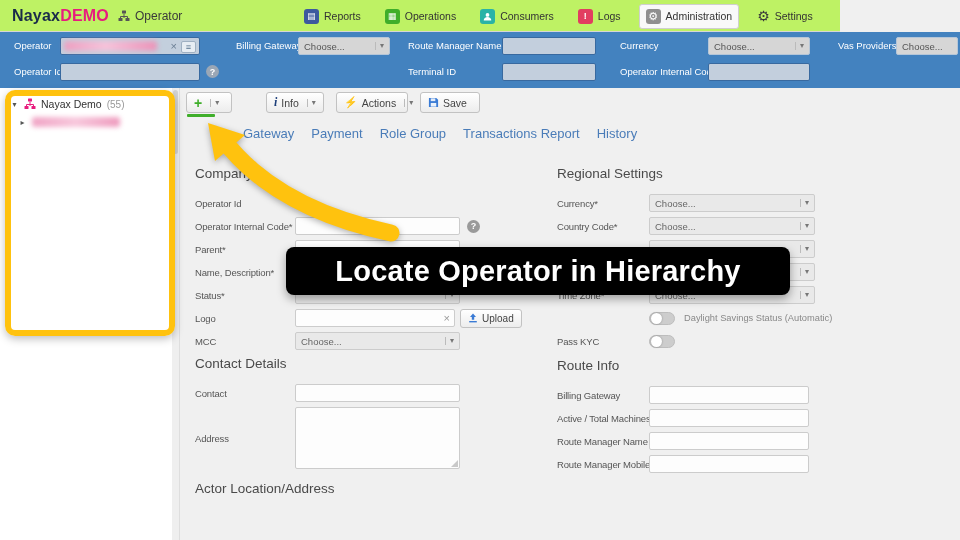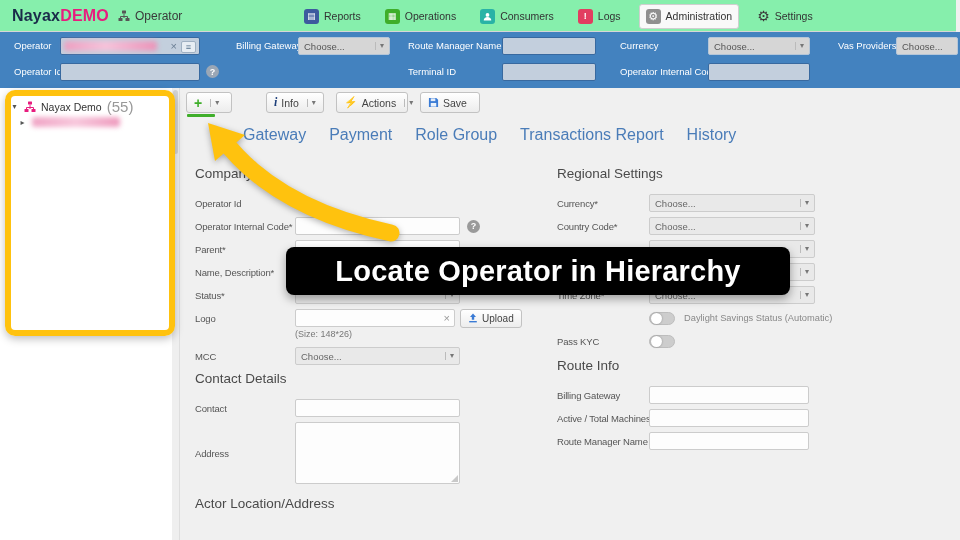--- a/index.html
+++ b/index.html
@@ -1,21 +1,21 @@
 <!DOCTYPE html>
 <html><head>
 <meta charset="utf-8">
 <style>
   *{margin:0;padding:0;box-sizing:border-box}
   html,body{background:#fff}
   body{font-family:"Liberation Sans",sans-serif}
   .screen{position:relative;width:960px;height:540px;overflow:hidden;background:#f0f0f0;color:#444}
 
   
-  .topbar{position:absolute;top:0;left:0;width:956px;height:32px;background:#86efac;border-bottom:1px solid #d6d6d6}
+  .topbar{position:absolute;top:0;left:0;width:840px;height:32px;background:#bef264;border-bottom:1px solid #d6d6d6}
   .logo{position:absolute;left:12px;top:7px;font-size:16px;font-weight:bold;letter-spacing:.2px}
   .brand{color:#1a2b49}.brand-suffix{color:#e81c7e}
   .module{position:absolute;left:118px;top:9px;display:flex;align-items:center;gap:5px;font-size:12px;color:#3a3a3a}
   .nav{position:absolute;left:298px;top:3px;height:26px;display:flex;align-items:center;gap:12px}
   .nav-item{display:flex;align-items:center;gap:5px;font-size:10.5px;color:#333;padding:4px 6px;border-radius:3px;cursor:pointer;white-space:nowrap}
   .nav-item.active{background:#f9f9f9;border:1px solid #cfcfcf}
   .nicon{width:15px;height:15px;border-radius:3px;display:inline-flex;align-items:center;justify-content:center;color:#fff;font-size:9px;line-height:1;flex:none}
   .ni-reports{background:#3d5a9e}.ni-operations{background:#3fae2a}.ni-consumers{background:#29b3a6}
   .ni-logs{background:#e23d60;font-weight:bold}.ni-admin{background:#8f8f8f;font-size:11px}
   .gear-plain{font-size:14px;color:#3a3a3a;line-height:1}
@@ -30,30 +30,30 @@
   .fin-x{position:absolute;right:22px;top:2px;font-size:11px;color:#6b7f94;cursor:pointer}
   .fin-list{position:absolute;right:3px;top:2.5px;width:15px;height:12px;background:#e7edf3;border:1px solid #9fb0c2;border-radius:2px;font-size:9px;color:#55708c;display:flex;align-items:center;justify-content:center;cursor:pointer}
   .help{width:13px;height:13px;border-radius:50%;background:#9aa7b6;color:#fff;font-size:9px;font-weight:bold;display:inline-flex;align-items:center;justify-content:center;flex:none}
 
   
   .sidebar{position:absolute;top:88px;left:0;width:180px;height:452px;background:#fff;border-right:1px solid #dedede}
   .scrollstrip{position:absolute;top:0;right:0;width:7px;height:452px;background:#efefef}
   .scrollthumb{position:absolute;top:2px;right:1px;width:5px;height:64px;background:#d4d4d4;border-radius:3px}
   .tree-row{position:absolute;display:flex;align-items:center;gap:5px;font-size:10.5px;color:#333;cursor:pointer}
   .tree-caret{font-size:8px;color:#555;width:9px;text-align:center}
-  .tree-count{color:#999;font-size:15px}
+  .tree-count{color:#999;font-size:10px}
   .tree-redact{width:88px;height:10px;border-radius:3px;background:linear-gradient(90deg,#f0a3c4,#f8c7dc 50%,#ee9abd);filter:blur(2.5px)}
 
   
   .tbtn{position:absolute;top:92px;height:21px;background:linear-gradient(#ffffff,#ececec);border:1px solid #c2c2c2;border-radius:3px;display:flex;align-items:center;gap:4px;padding:0 7px;font-size:10.5px;color:#444;cursor:pointer;white-space:nowrap}
   .plus{color:#3fae2a;font-weight:bold;font-size:14px;line-height:1}
   .info-i{color:#1d3f7a;font-weight:bold;font-style:italic;font-size:12px;font-family:"Liberation Serif",serif}
   .bolt{color:#f0a818;font-size:11px}
   .green-underline{position:absolute;left:187px;top:114px;width:28px;height:3px;background:#3fae2a;border-radius:1px}
-  .tabs{position:absolute;left:243px;top:126px;display:flex;gap:23px;font-size:16px;color:#4a7cb8}
+  .tabs{position:absolute;left:243px;top:126px;display:flex;gap:17px;font-size:13px;color:#4a7cb8}
   .tab{cursor:pointer;white-space:nowrap}
 
   
   .col{position:absolute;top:166px}
   .col-left{left:195px;width:340px}
   .col-right{left:557px;width:280px}
   .sec-h{font-size:13.5px;color:#4a4a4a;height:16px;margin-bottom:12px;font-weight:400}
   .frm-row{display:flex;align-items:center;height:18px;margin-bottom:5px}
   .lab{font-size:9.5px;color:#555;letter-spacing:-.15px;flex:none;white-space:nowrap;overflow:hidden}
   .col-left .lab{width:100px}
@@ -260,21 +260,20 @@
         <span class="inp-x">×</span>
       </div>
       <div class="upbtn">
         <svg width="10" height="10" viewBox="0 0 10 10">
             <path d="M5 0.5 L8 4 H6.2 V6.8 H3.8 V4 H2 Z" fill="#3a7bd5"></path>
             <path d="M1.2 8.7 H8.8" stroke="#3a7bd5" stroke-width="1.4"></path>
           </svg>
         <span>Upload</span>
       </div>
     </div>
-    <div class="hint">(Size: 148*26)</div>
 
     <div class="frm-row">
       <span class="lab">MCC</span>
       <div class="sel w165">
         <span>Choose...</span>
         <span class="car">▾</span>
       </div>
     </div>
 
     <div class="sec-h mt6">Contact Details</div>
@@ -361,20 +360,24 @@
     <div class="frm-row">
       <span class="lab">Active / Total Machines</span>
       <div class="inp w160"></div>
     </div>
 
     <div class="frm-row">
       <span class="lab">Route Manager Name</span>
       <div class="inp w160"></div>
     </div>
 
+    <div class="frm-row">
+      <span class="lab">Route Manager Mobile</span>
+      <div class="inp w160"></div>
+    </div>
   </div>
 
   <div class="hlbox"></div>
 
   <svg class="anno-arrow" width="960" height="540" viewBox="0 0 960 540">
     <path d="M 391 233 Q 283 210 230 148" fill="none" stroke="#ffc20e" stroke-width="17" stroke-linecap="round"></path>
     <polygon points="208,123 245,135 215,161" fill="#ffc20e"></polygon>
   </svg>
 
   <div class="callout">

